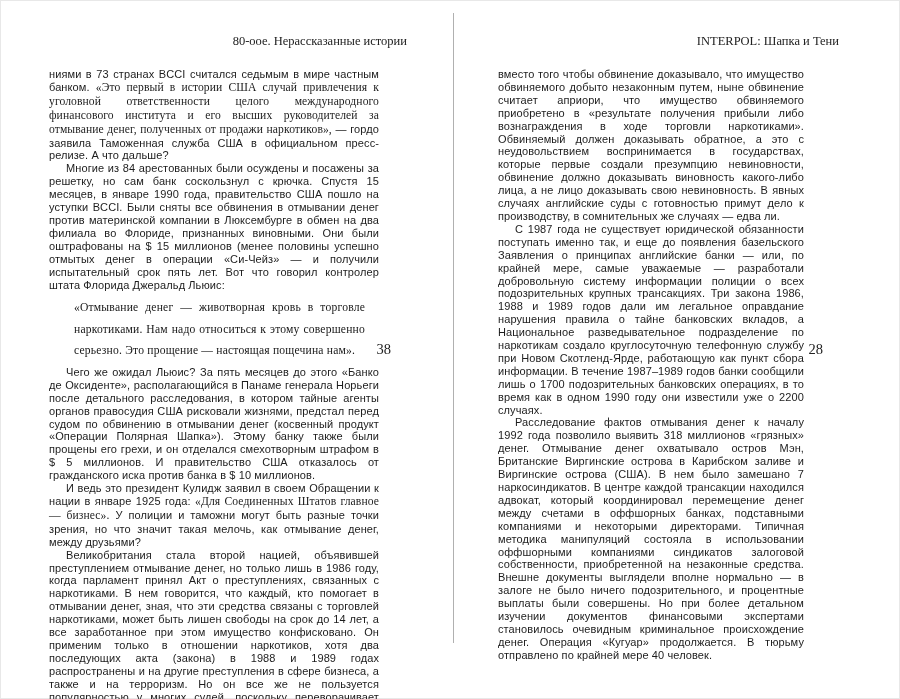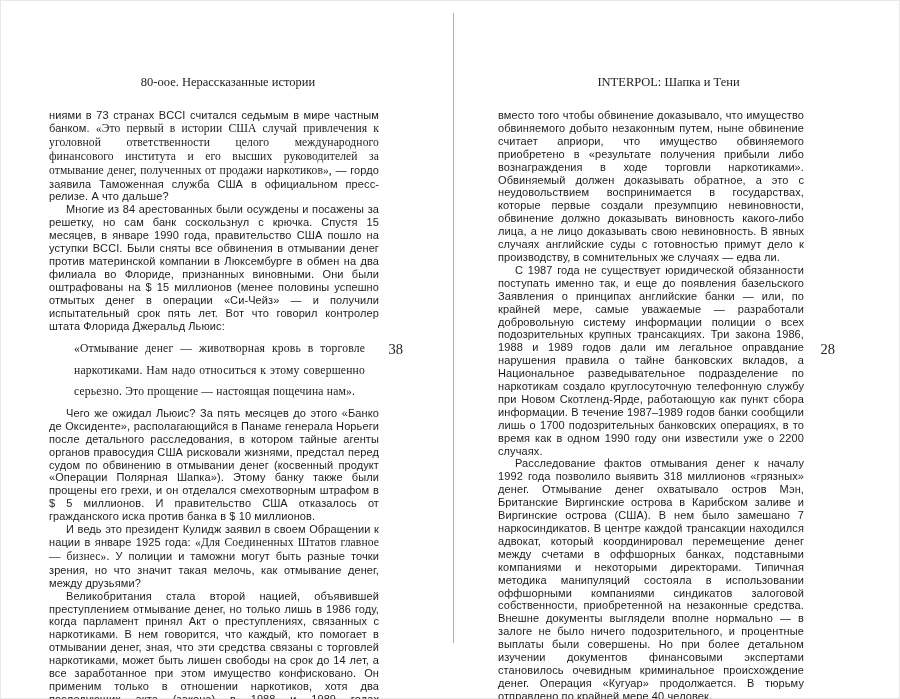--- a/index.html
+++ b/index.html
@@ -22,24 +22,23 @@
   .page {
     position: absolute;
     top: 33px;
   }
   .page-left  { left: 48px;  width: 358px; }
   .page-right { left: 497px; width: 341px; }
   .running-header {
     font-family: "Liberation Serif", serif;
     font-size: 12.5px;
     line-height: 14px;
-    text-align: center;
+    text-align: right;
     color: #222;
     white-space: nowrap;
-    margin-top: 41px;
   }
   .body-col {
     margin-top: 20px;
     text-align: justify;
     font-size: 11px;
     line-height: 12.9px;
     letter-spacing: 0.1px;
   }
   .page-left  .body-col { width: 330px; }
   .page-right .body-col { width: 306px; }
@@ -60,21 +59,21 @@
     color: #161616;
   }
   .heading {
     text-decoration: underline;
     margin-top: 13px;
     text-align: justify;
   }
   .folio {
     position: absolute;
     top: 307px;
-    right: 4px;
+    right: 16px;
     font-family: "Liberation Serif", serif;
     font-size: 14.5px;
     color: #222;
   }
   .divider {
     position: absolute;
     left: 452px;
     top: 12px;
     width: 1px;
     height: 630px;

